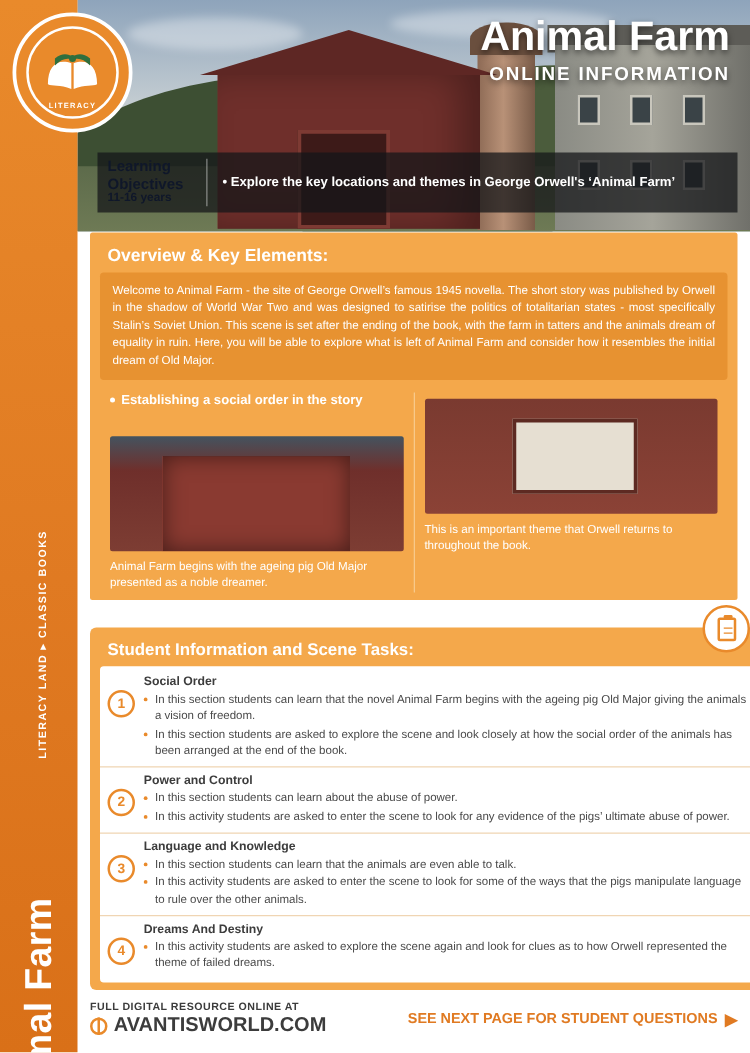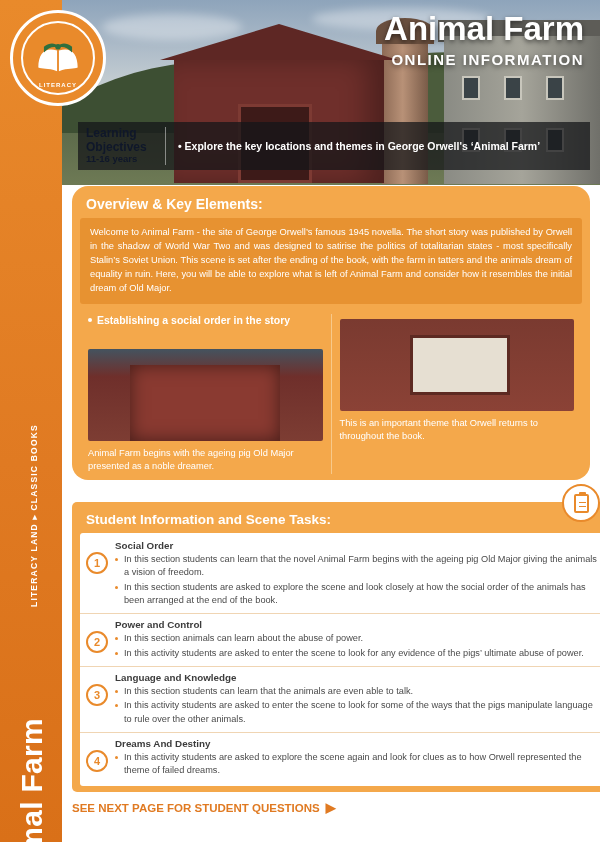--- a/index.html
+++ b/index.html
@@ -217,21 +217,21 @@
     font-size: 10.5px;
     font-weight: bold;
   }
 
   
   .panel-overview {
     position: absolute;
     left: 72px; top: 186px;
     width: 518px; height: 294px;
     background: #f4a84b;
-    border-radius: 16px;
+    border-radius: 2px;
     padding: 8px;
   }
   .panel-overview h3 {
     color: #ffffff;
     font-size: 14px;
     font-weight: bold;
     padding: 2px 4px 6px 6px;
   }
   .overview-body {
     background: #e79231;
@@ -538,21 +538,21 @@
             <li>In this section students are asked to explore the scene and look closely at how the social order of the animals has been arranged at the end of the book.</li>
           </ul>
         </div>
       </div>
 
       <div class="task">
         <div class="task-num">2</div>
         <div class="task-content">
           <div class="task-title">Power and Control</div>
           <ul class="task-bullets">
-            <li>In this section animals can learn about the abuse of power.</li>
+            <li>In this section students can learn about the abuse of power.</li>
             <li>In this activity students are asked to enter the scene to look for any evidence of the pigs’ ultimate abuse of power.</li>
           </ul>
         </div>
       </div>
 
       <div class="task">
         <div class="task-num">3</div>
         <div class="task-content">
           <div class="task-title">Language and Knowledge</div>
           <ul class="task-bullets">
@@ -569,19 +569,26 @@
           <ul class="task-bullets">
             <li>In this activity students are asked to explore the scene again and look for clues as to how Orwell represented the theme of failed dreams.</li>
           </ul>
         </div>
       </div>
 
     </div>
   </div>
 
   <div class="footer">
+    <div class="footer-left">
+      <div class="f1">FULL DIGITAL RESOURCE ONLINE AT</div>
+      <div class="f2">
+        <span class="globe"></span>
+        <span>AVANTISWORLD.COM</span>
+      </div>
+    </div>
     <div class="footer-right">
       <span>SEE NEXT PAGE FOR STUDENT QUESTIONS</span>
       <span class="arrow">▶</span>
     </div>
   </div>
 
 </div>
 
 </body></html>

